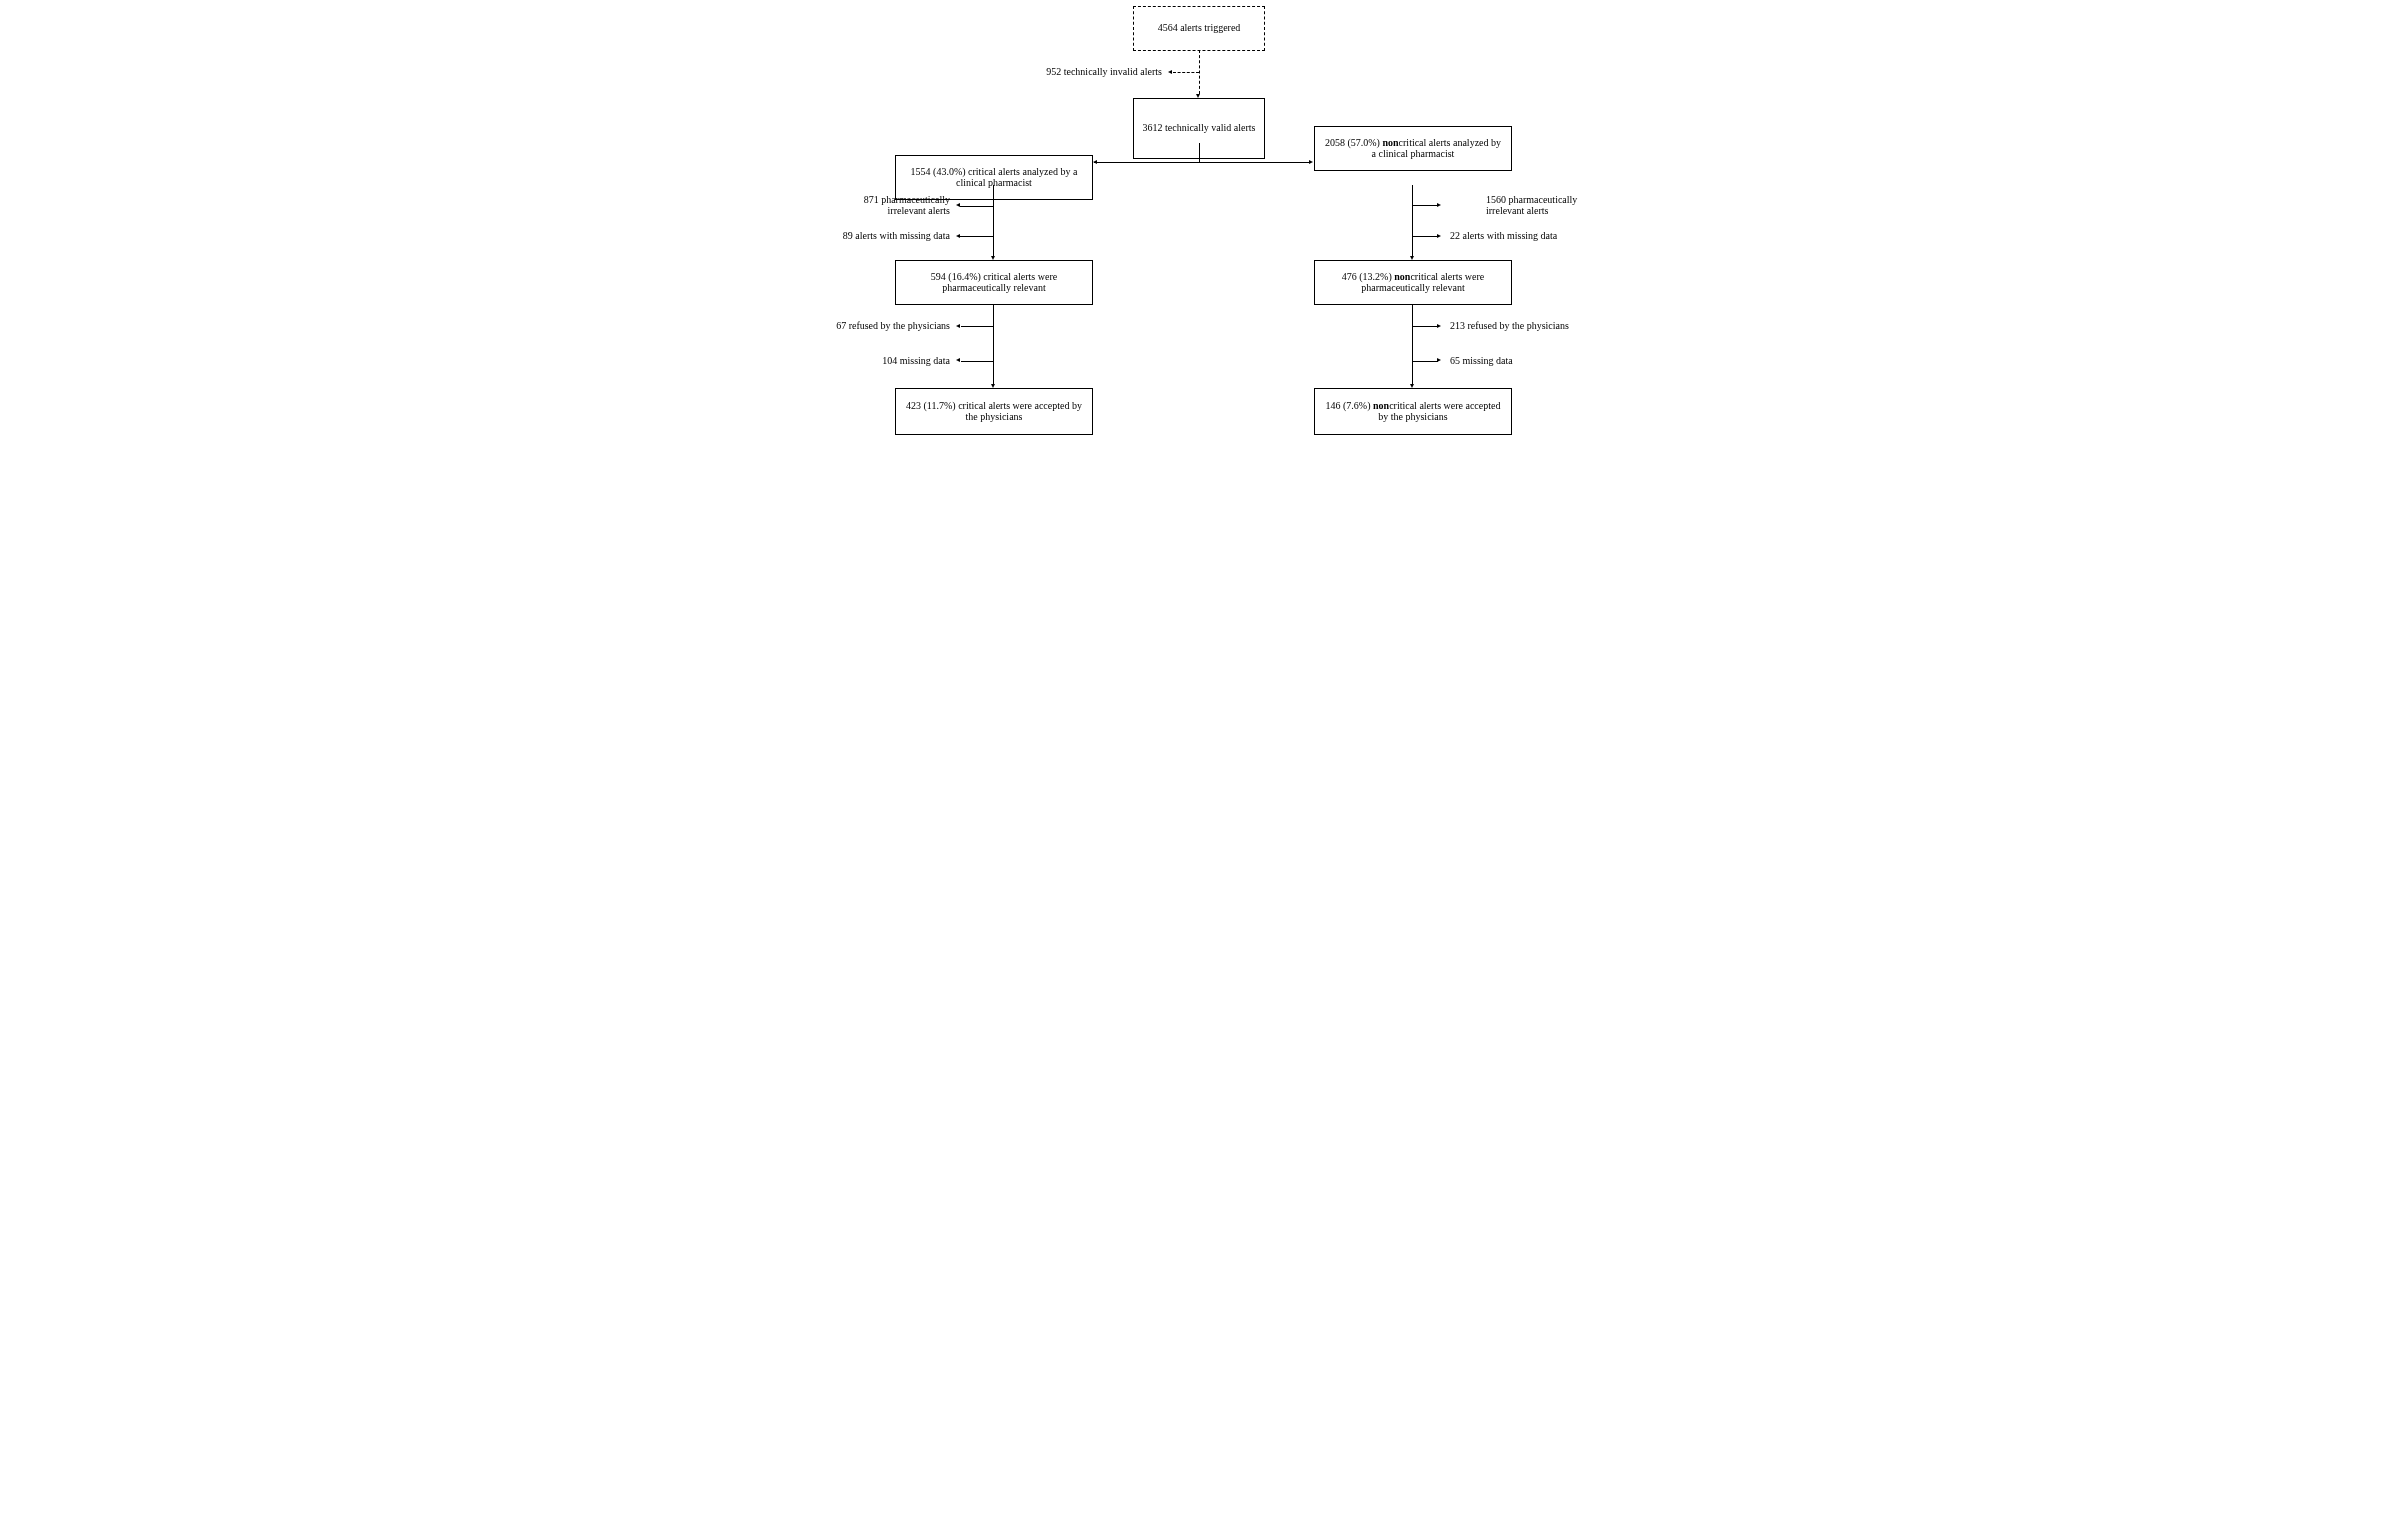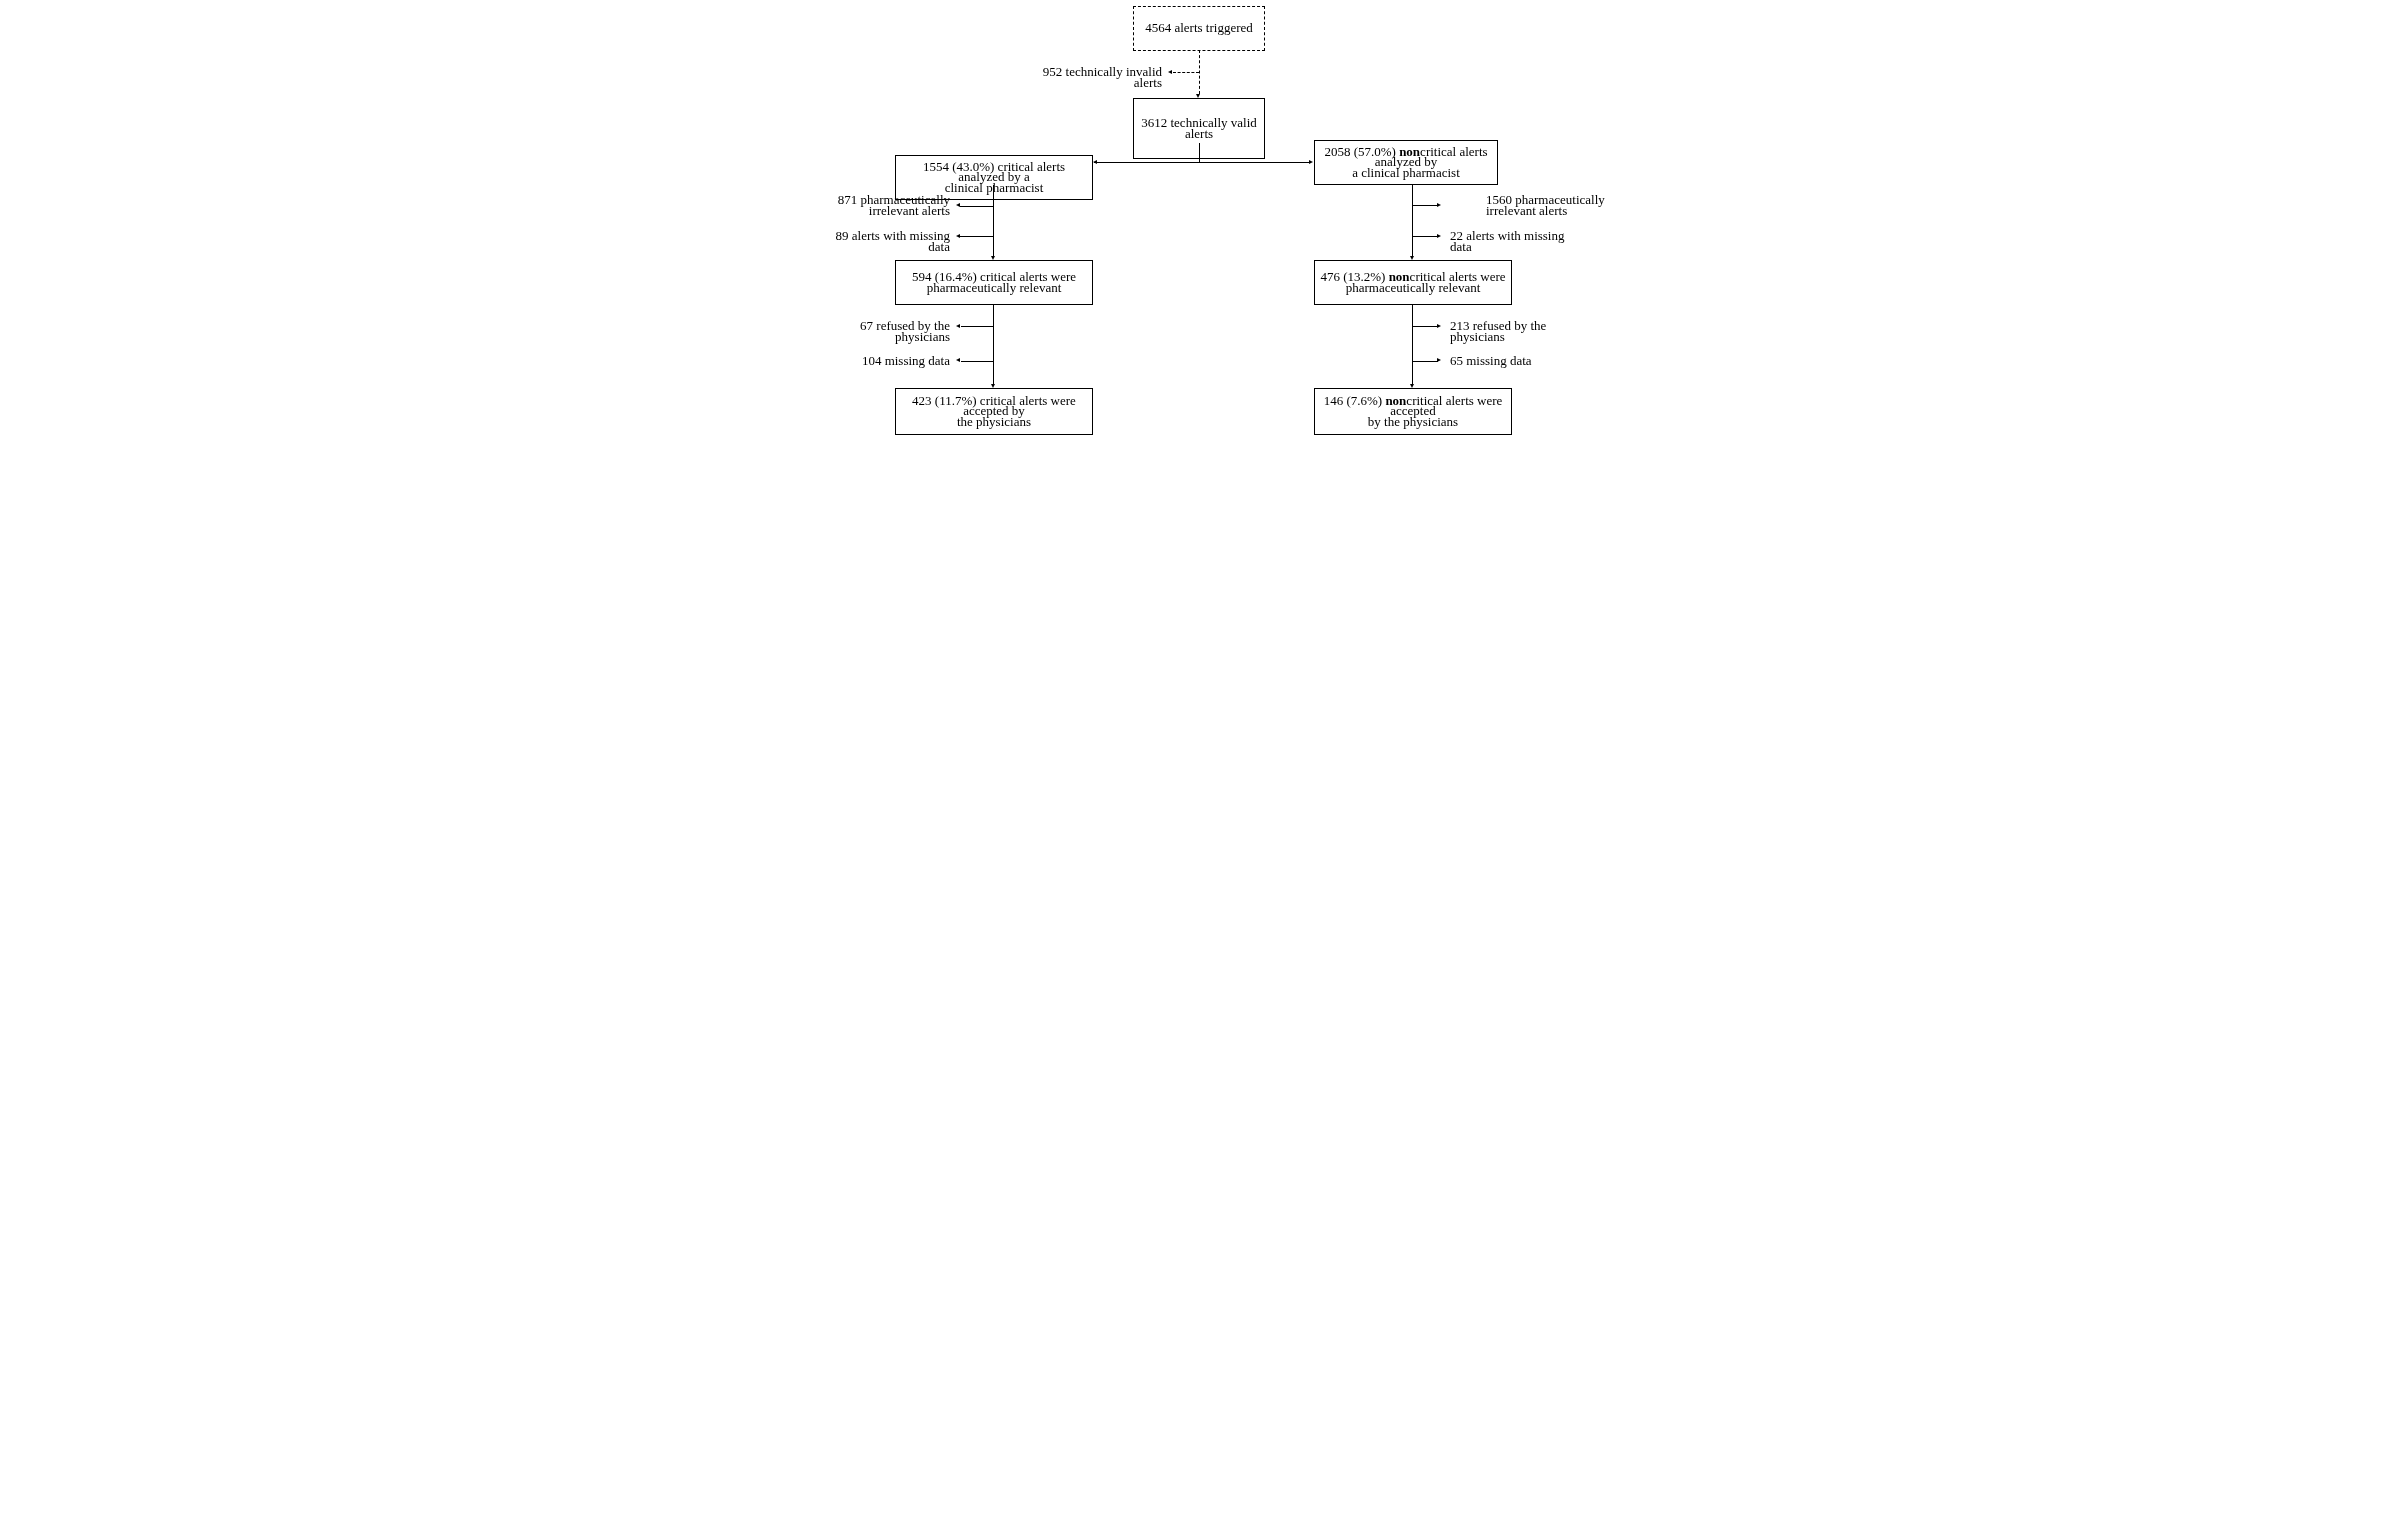--- a/index.html
+++ b/index.html
@@ -4,21 +4,21 @@
 <style>
   html, body { margin: 0; padding: 0; background: #ffffff; }
   .canvas {
     position: relative;
     width: 751px;
     height: 445px;
     margin: 0 auto;
     background: #ffffff;
     font-family: "Liberation Serif", "DejaVu Serif", serif;
     color: #000000;
-    font-size: 13px;
+    font-size: 10px;
     line-height: 10.6px;
   }
   .box {
     position: absolute;
     border: 0.7px solid #000;
     background: #fff;
     display: flex;
     align-items: center;
     justify-content: center;
     text-align: center;
@@ -63,21 +63,21 @@
 
   <div class="hline" style="left:269px; top:162px; width:216px;"></div>
   <div class="ah left" style="left:268px; top:160px;"></div>
   <div class="ah right" style="left:484px; top:160px;"></div>
 
   <div class="box" style="left:70px; top:155px; width:198px; height:45px;">
     <span class="lbl">1554 (43.0%) critical alerts analyzed by a
 clinical pharmacist</span>
   </div>
 
-  <div class="box" style="left:489px; top:140px; width:184px; height:45px;">
+  <div class="box" style="left:489px; top:126px; width:198px; height:45px;">
     <span class="lbl"><span>2058 (57.0%) </span><b>non</b><span>critical alerts analyzed by
 a clinical pharmacist</span></span>
   </div>
 
   <div class="vline" style="left:168px; top:185px; height:71px;"></div>
   <div class="ah down" style="left:166px; top:256px;"></div>
 
   <div class="hline" style="left:135px; top:206px; width:33px;"></div>
   <div class="ah left" style="left:131px; top:203px;"></div>
   <div class="flabel ra" style="right:626px; top:195px; width:115px;">871 pharmaceutically

